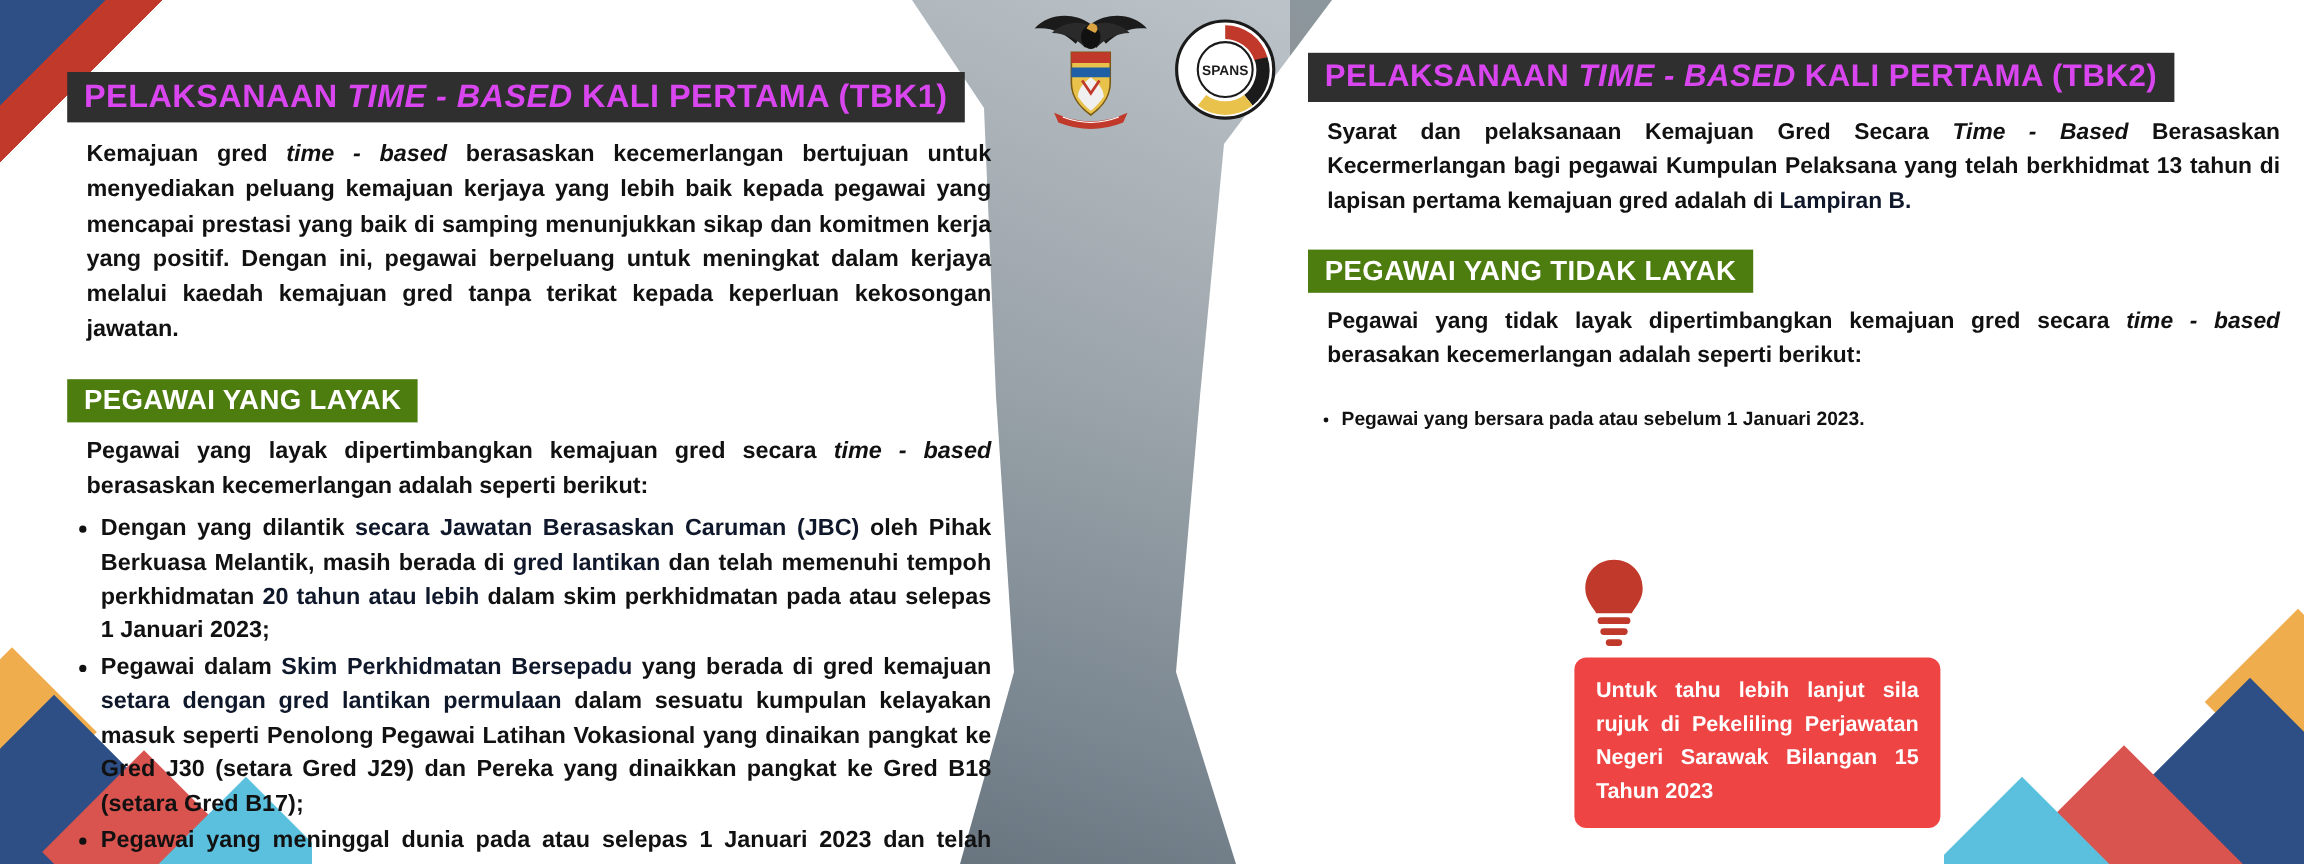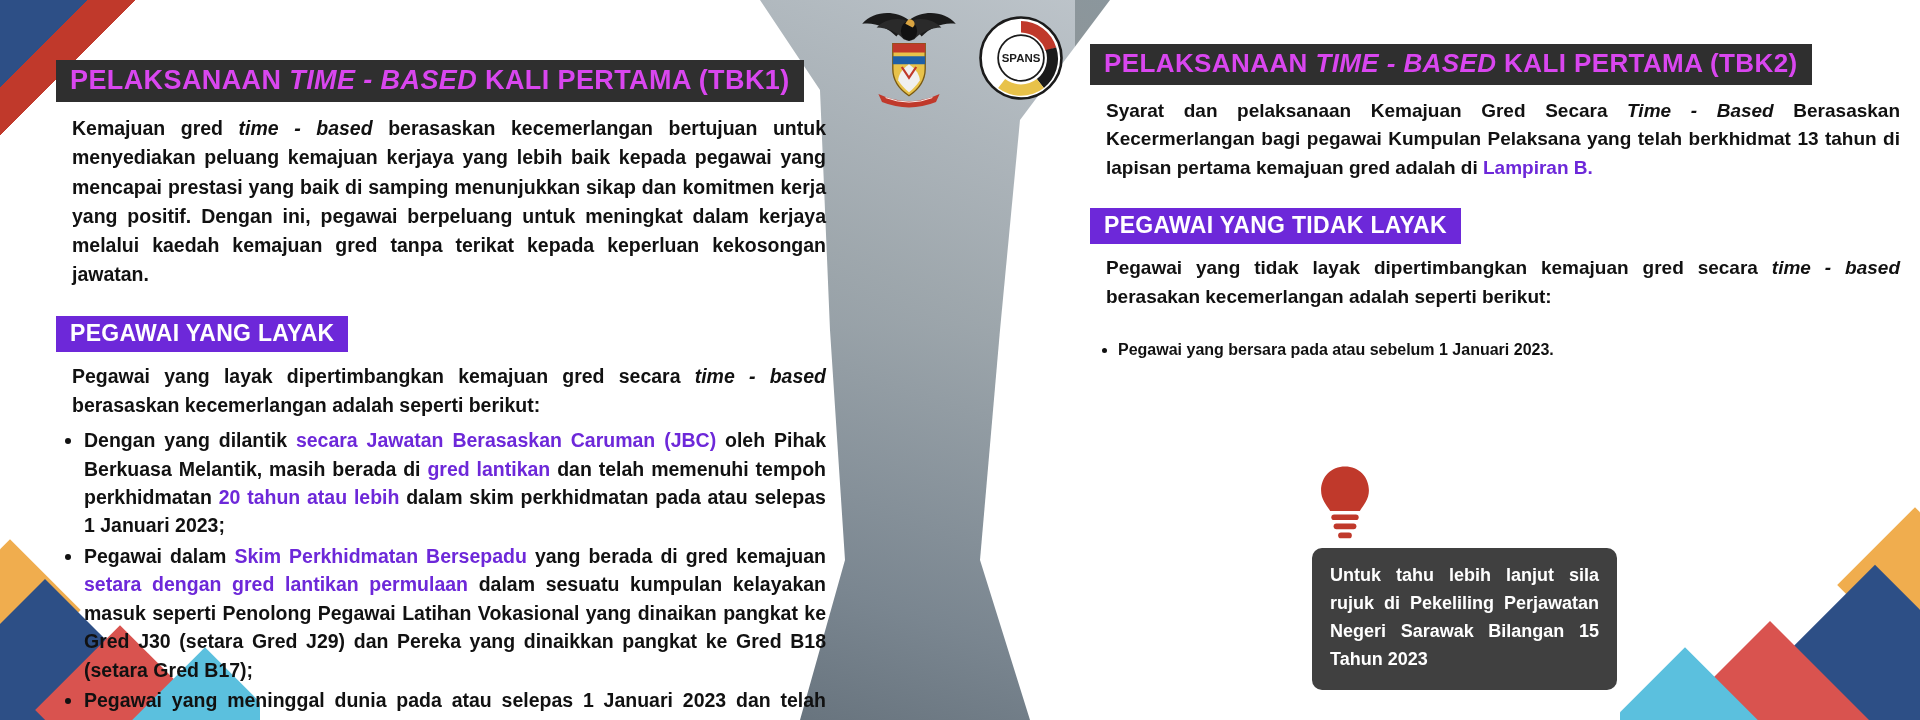--- a/index.html
+++ b/index.html
@@ -116,51 +116,51 @@
     letter-spacing:0.4px; line-height:1.15; display:inline-block;
     padding:5px 14px 6px 14px;
     background:#2f2f2f;
     text-transform:uppercase;
     white-space:nowrap;
   }
   h2.headline .ital { font-style:italic; }
 
   h3.subhead {
     font-size:23px; font-weight:bold; color:#ffffff; margin:20px 0 10px 0;
-    display:inline-block; padding:4px 14px 5px 14px; background:#6d28d9;
+    display:inline-block; padding:4px 14px 5px 14px; background:#4d7c0f;
     text-transform:uppercase; letter-spacing:0.3px; white-space:nowrap;
   }
 
   p.body {
     font-size:19.5px; line-height:1.5; color:#111; margin:0 0 6px 16px;
     text-align:justify; font-weight:bold;
   }
   p.body .ital { font-style:italic; }
-  .red { color:#6d28d9; }
+  .red { color:#0f172a; }
 
   ul.bullets { margin:2px 0 0 0; padding-left:28px; }
   ul.bullets li {
     font-size:19.5px; line-height:1.46; color:#111; font-weight:bold;
     text-align:justify; margin-bottom:2px;
   }
 
   
   .col-right h2.headline { font-size:26px; }
   .col-right p.body { font-size:19px; }
   .col-right ul.bullets li { font-size:16px;margin-top:27px; }
 
   
   .bulb {
     position:absolute; left:1310px; top:462px; width:70px; height:82px; z-index:31;
   }
   .bulb svg { width:100%; height:100%; }
 
   .note {
     position:absolute; left:1312px; top:548px; width:305px;
-    background:#404040; border-radius:10px; padding:14px 18px 16px 18px; z-index:32;
+    background:#ef4444; border-radius:10px; padding:14px 18px 16px 18px; z-index:32;
   }
   .note p {
     margin:0; color:#ffffff; font-weight:bold; font-size:18px;
     line-height:1.55; text-align:justify;
   }
 </style>
 </head>
 <body>
 
 <div class="bg">

